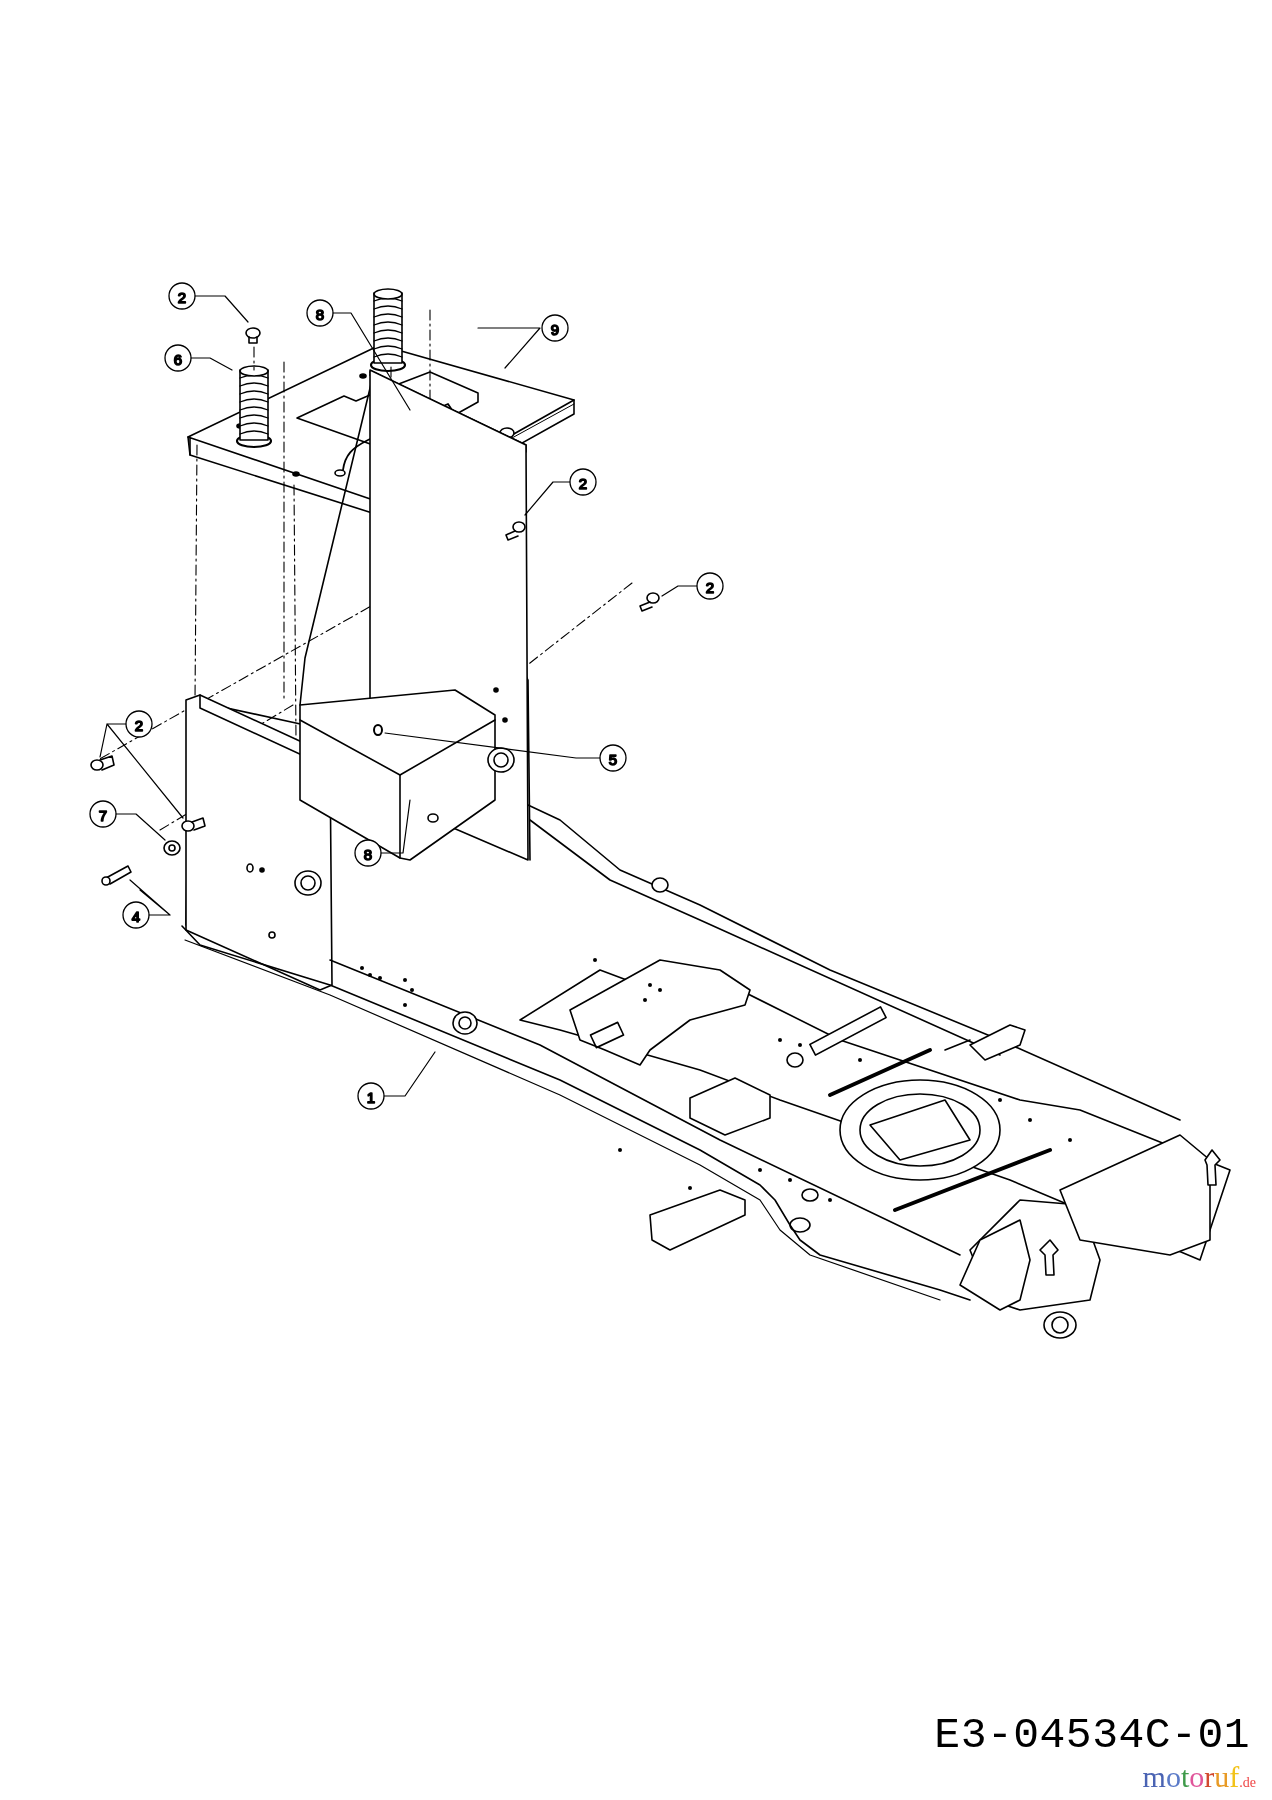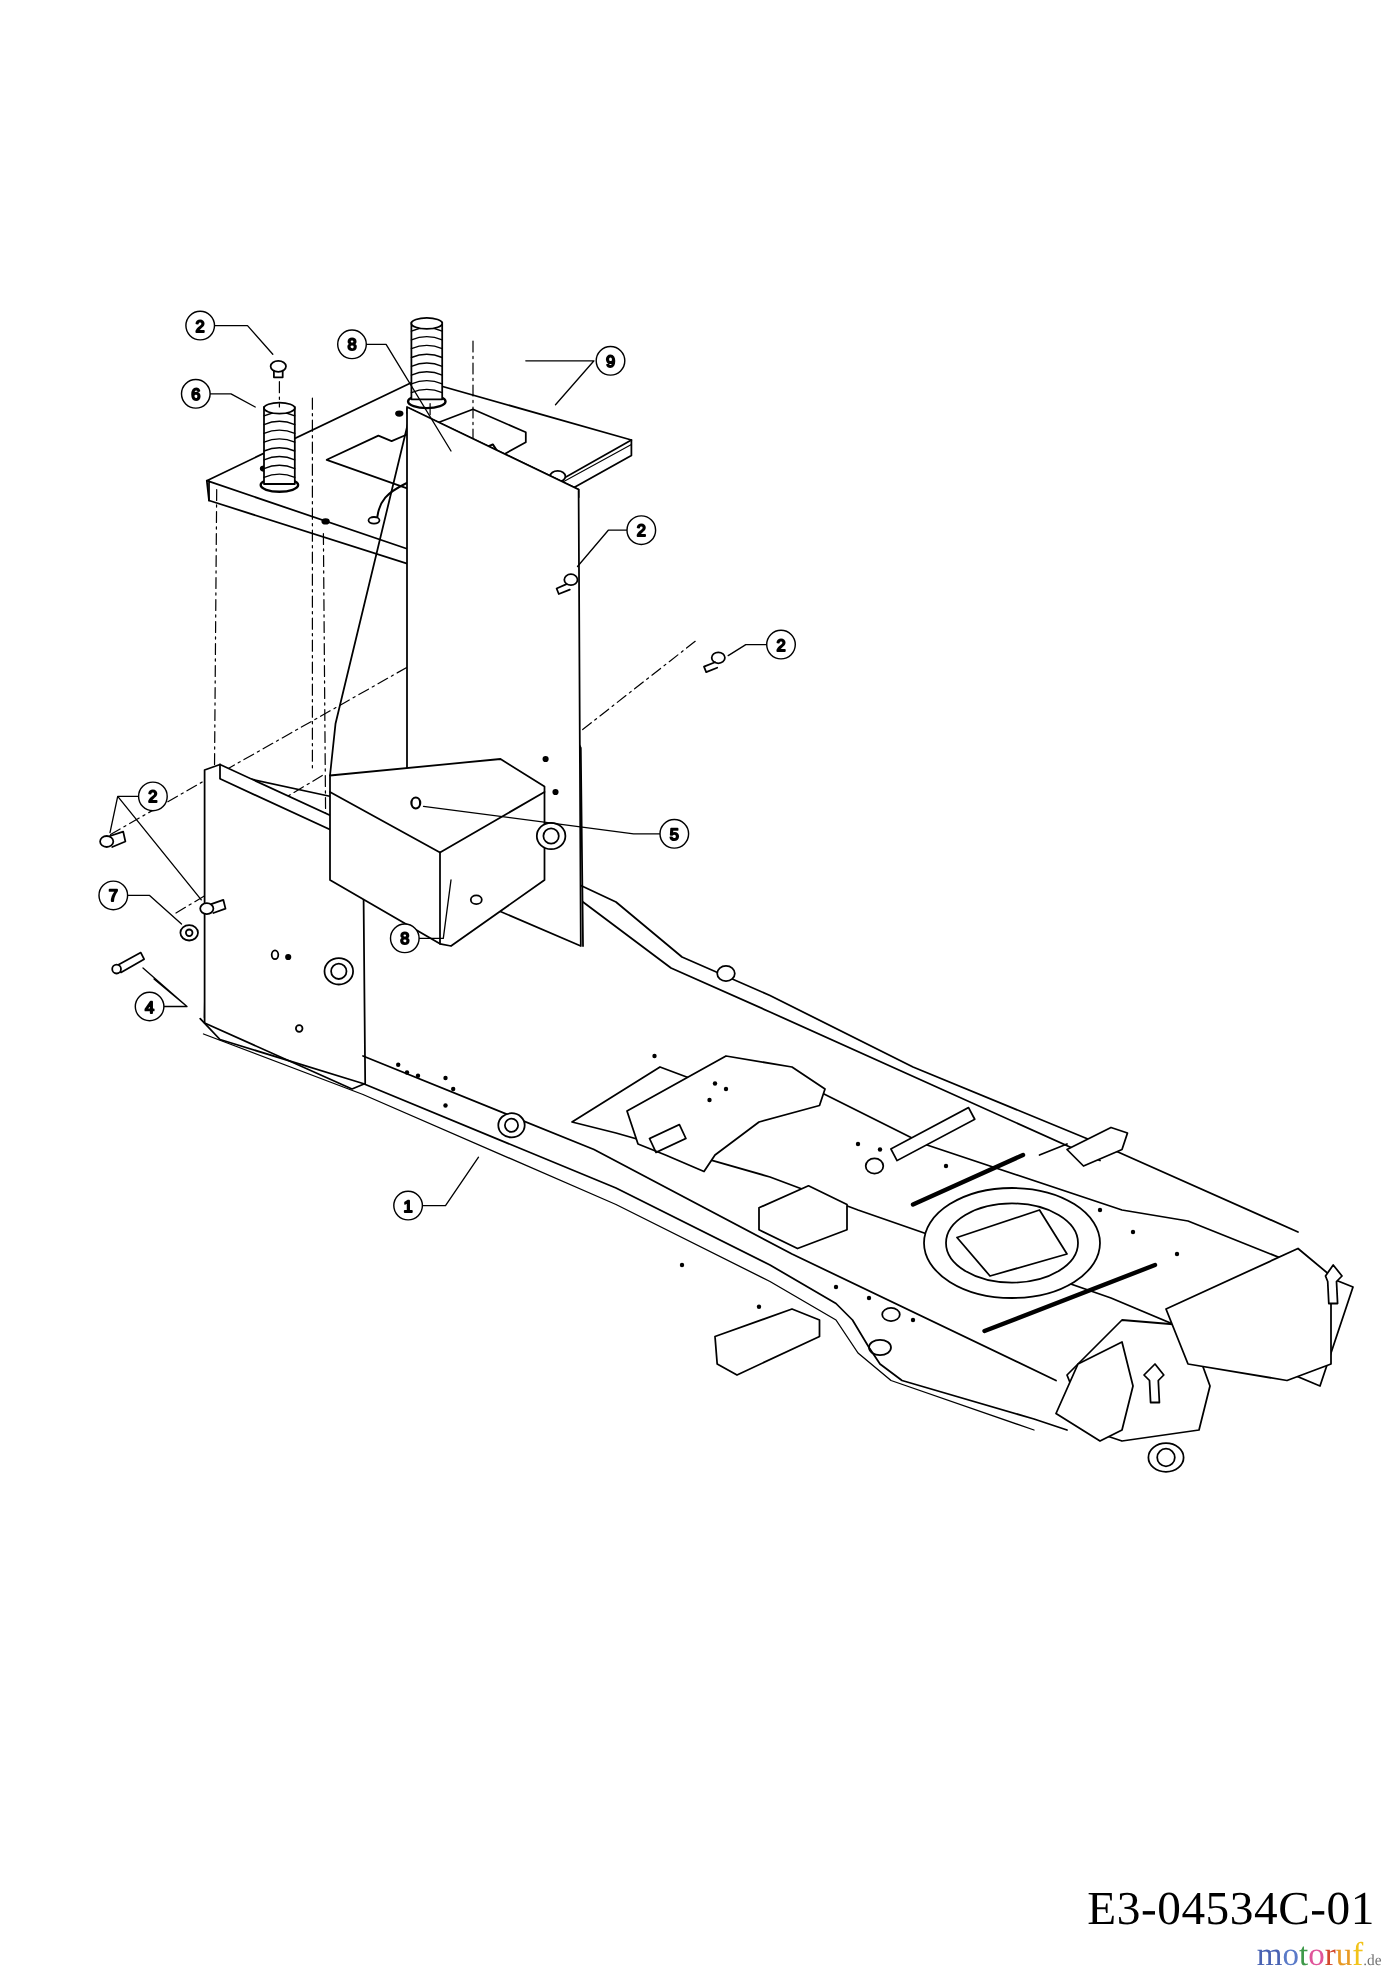--- a/index.html
+++ b/index.html
@@ -1,24 +1,24 @@
 <!DOCTYPE html>
 <html><head>
   <meta charset="utf-8">
   <style>
     html, body { margin: 0; padding: 0; background: #ffffff; }
     body { width: 1272px; height: 1800px; position: relative; overflow: hidden;
            font-family: "Liberation Sans", sans-serif; }
     #diagram { position: absolute; left: 0; top: 0; width: 1272px; height: 1800px; }
     .callout text { font-family: "Liberation Sans", sans-serif; font-size: 15px; fill: #000; text-anchor: middle; dominant-baseline: central; }
     .drawing-number { position: absolute; right: 22px; top: 1714px; font-size: 43px; color: #000;
-                      font-family: Liberation Serif, serif; letter-spacing: 0.5px; line-height: 1; }
+                      font-family: Liberation Mono, monospace; letter-spacing: 0.5px; line-height: 1; }
     .watermark { position: absolute; right: 16px; top: 1762px; font-family: "Liberation Serif", serif;
                  font-size: 30px; line-height: 1; letter-spacing: 0px; }
-    .watermark .tld { font-size: 14px; color: #737373; font-family: "Liberation Serif", serif; }
+    .watermark .tld { font-size: 14px; color: #ef4444; font-family: "Liberation Serif", serif; }
   </style>
 </head>
 <body>
 
 <svg id="diagram" viewBox="0 0 1272 1800" xmlns="http://www.w3.org/2000/svg" fill="none" stroke="#000" stroke-width="1.6" stroke-linejoin="round" stroke-linecap="round">
 
   <g>
     <path d="M188 437 L380 345 L574 400 L574 414 L388 518 L190 455 Z" fill="#fff"></path>
     <path d="M190 437 L190 455 M388 505 L388 518 M574 400 L388 505 L188 437"></path>
     <path d="M388 506 L574 404" stroke-width="1"></path>

